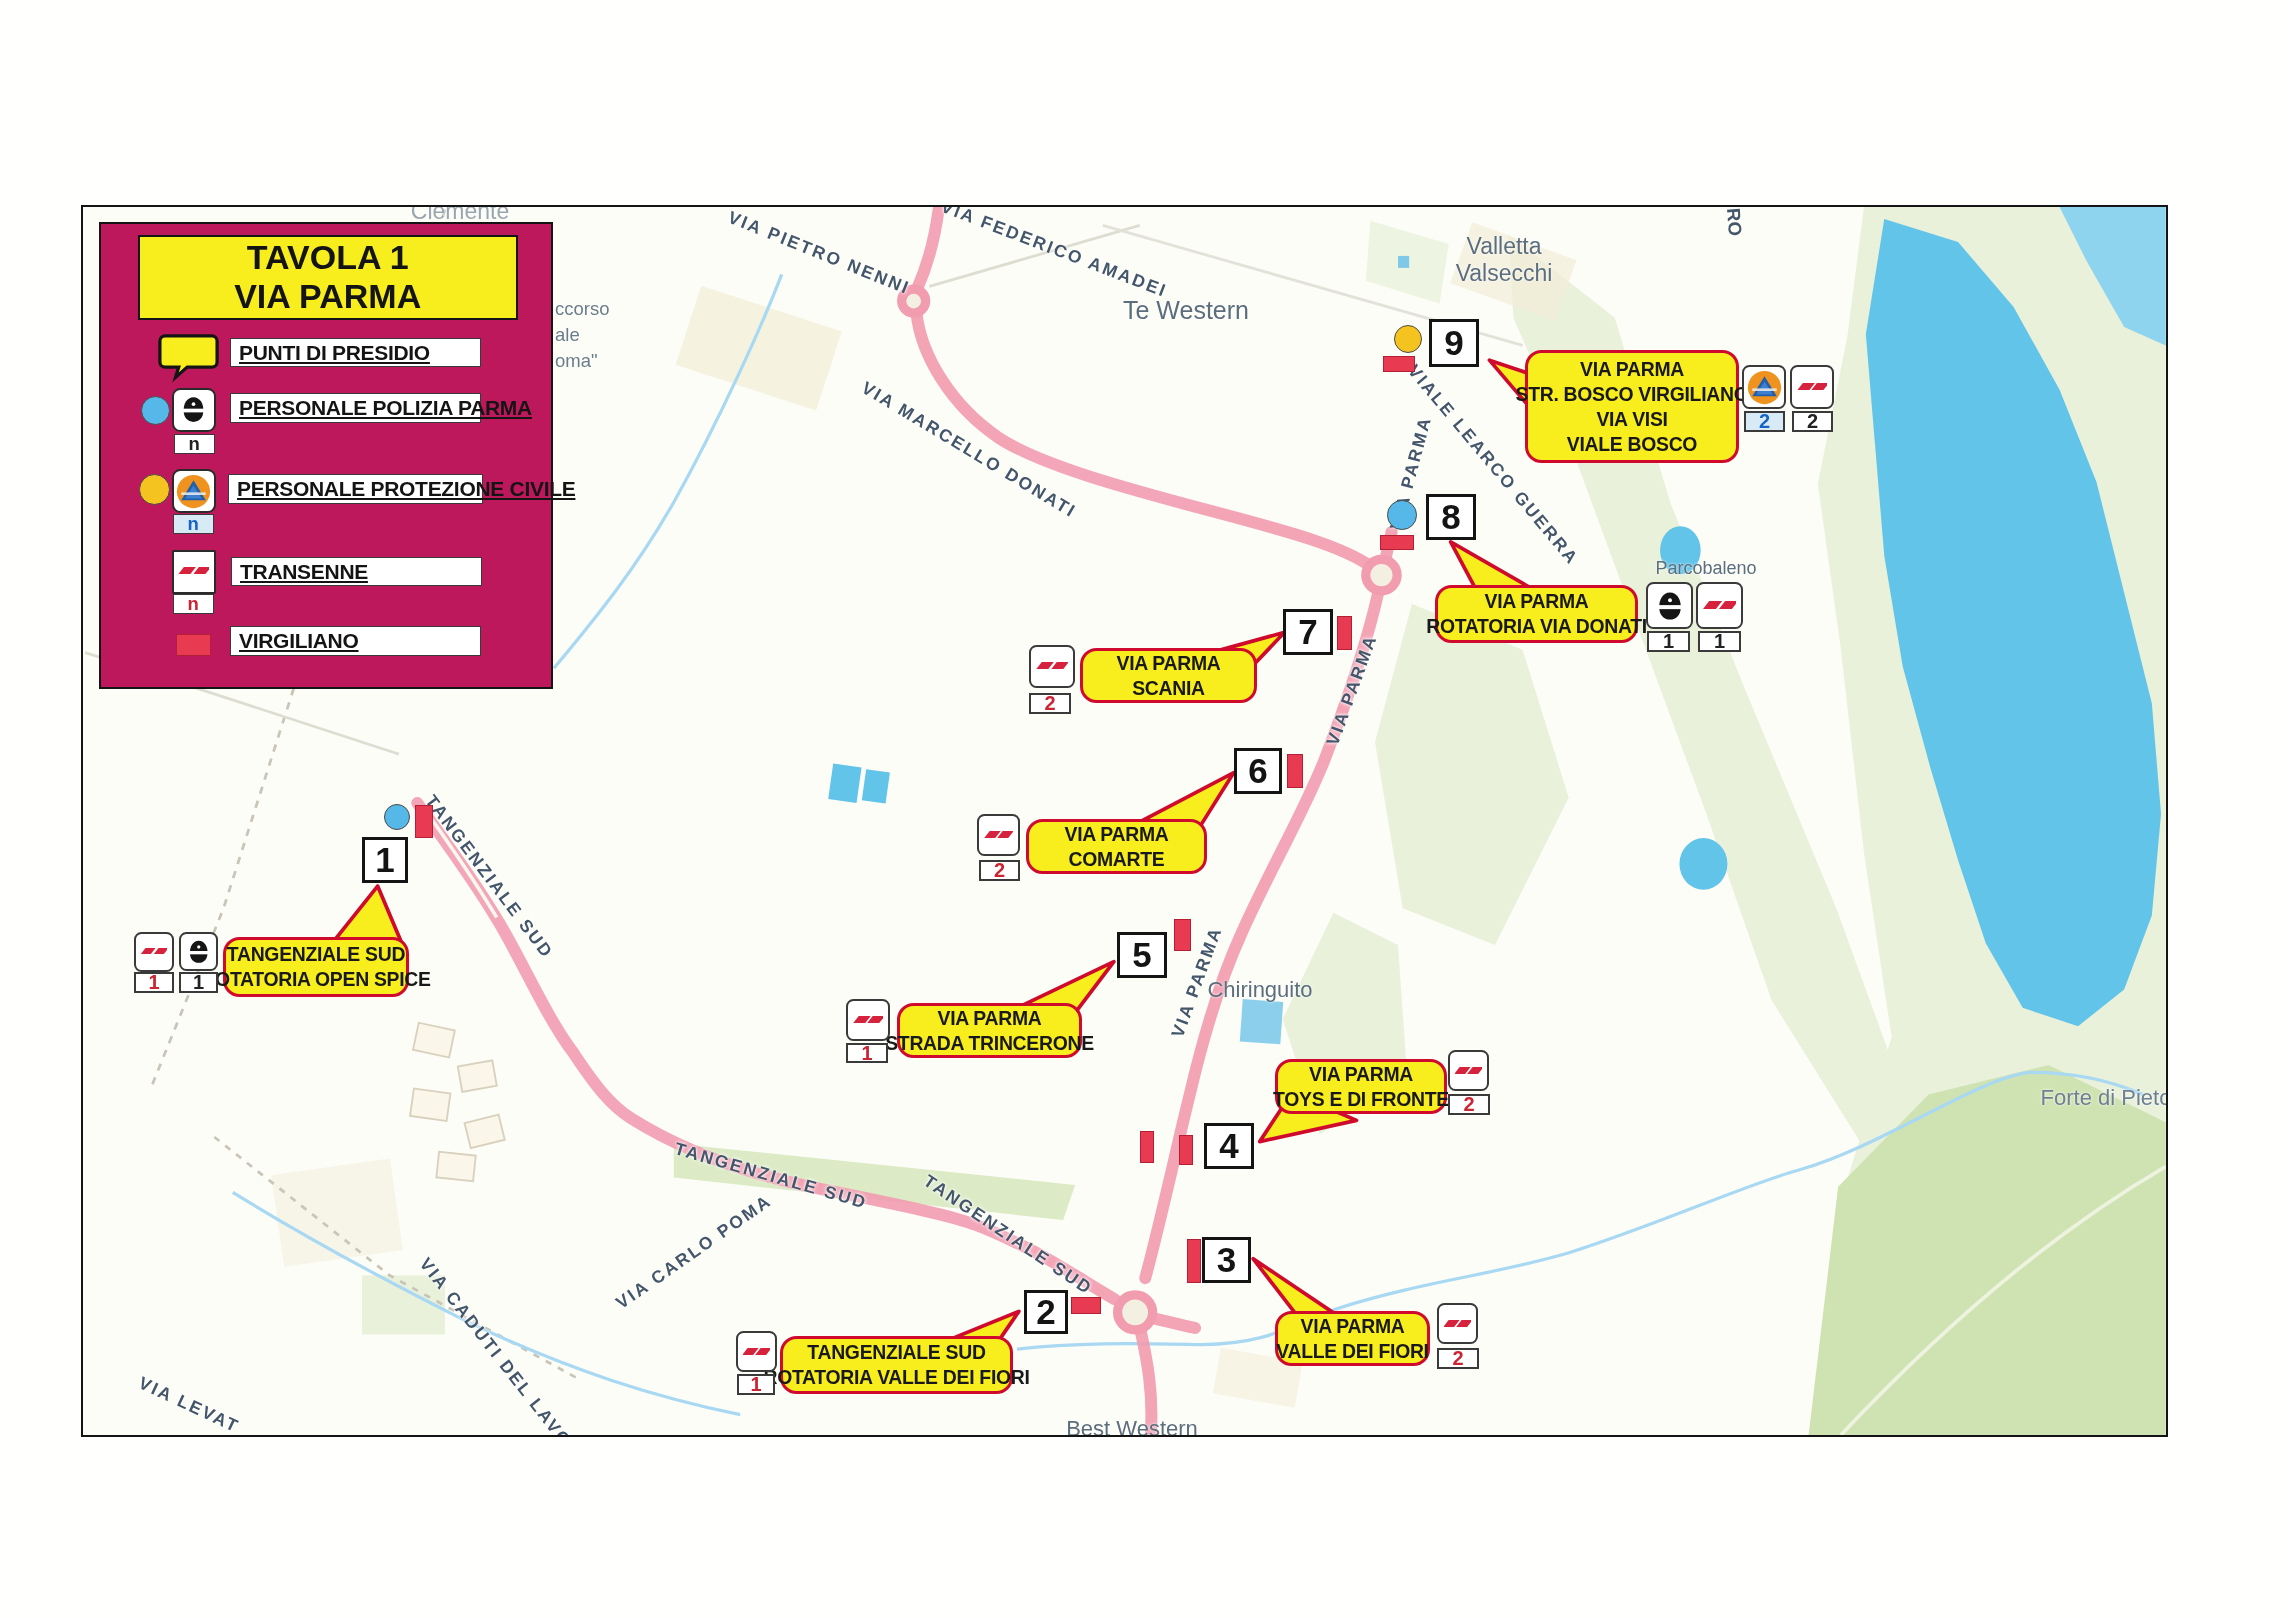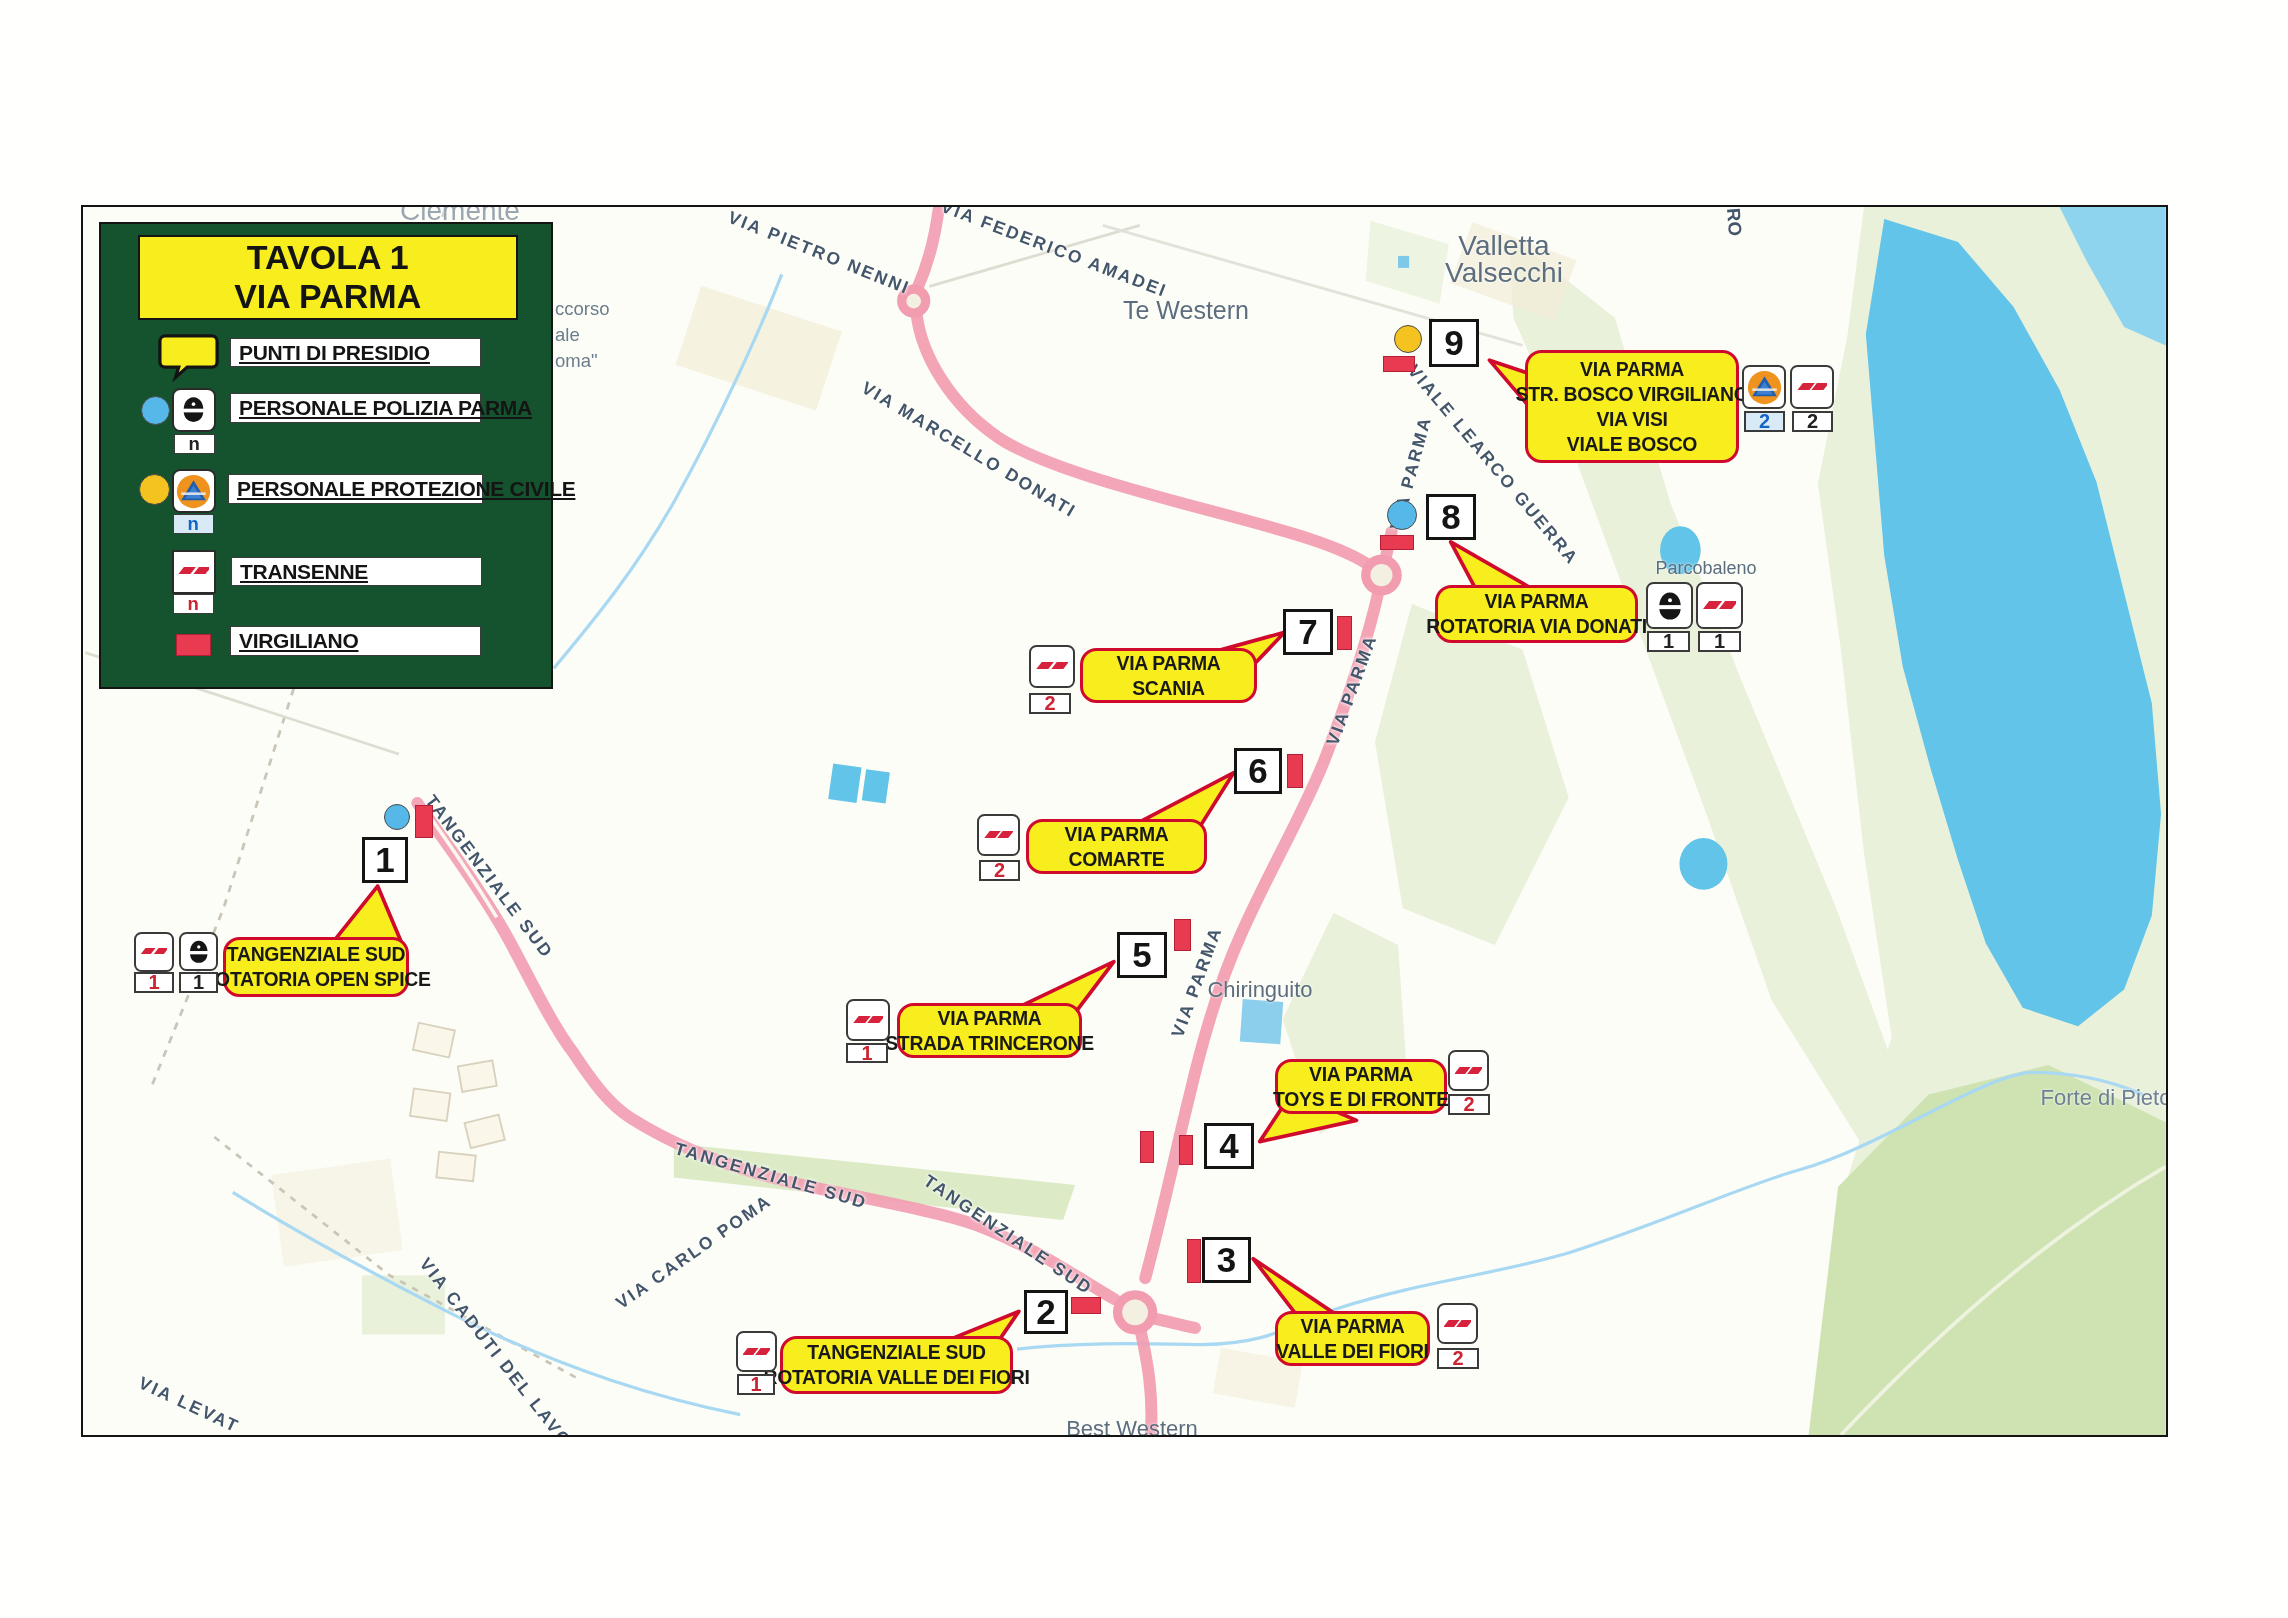--- a/index.html
+++ b/index.html
@@ -6,21 +6,21 @@
   .page{position:relative;width:2289px;height:1619px;background:#fffffe;overflow:hidden;
         font-family:"Liberation Sans",sans-serif;}
   .map{position:absolute;left:81px;top:205px;width:2083px;height:1228px;
        border:2.8px solid #141414;background:#fdfdf7;overflow:hidden;box-sizing:content-box;}
   .map svg.base,.map svg.tails{position:absolute;left:0;top:0;width:2083px;height:1228px;}
   .map svg.tails{z-index:5;pointer-events:none;}
 
   .street{position:absolute;z-index:2;font-size:17.5px;font-weight:700;letter-spacing:2.3px;
           color:#44566a;white-space:nowrap;transform:translate(-50%,-50%) rotate(var(--r));
           text-shadow:0 0 2.8px #ffffff,0 0 4.6px #ffffff;}
-  .place{position:absolute;z-index:2;font-size:28px;color:#5c6e7e;white-space:nowrap;
+  .place{position:absolute;z-index:2;font-size:23px;color:#5c6e7e;white-space:nowrap;
          transform:translate(-50%,-50%);text-shadow:0 0 2.8px #fff;}
   .partial{position:absolute;z-index:2;font-size:18.5px;color:#6b7d8c;line-height:26px;white-space:nowrap;}
 
   .numbox{position:absolute;z-index:7;background:#ffffff;border:3.7px solid #141414;
           display:flex;align-items:center;justify-content:center;
           font-size:35px;font-weight:700;color:#141414;box-sizing:border-box;}
   .rbar{position:absolute;z-index:6;background:#e83a50;border:0.9px solid #b31f35;box-sizing:border-box;}
   .pcircle{position:absolute;z-index:6;border-radius:50%;border:1.8px solid #4a4a4a;box-sizing:border-box;}
   .blue{background:#55b8e8;} .yellow{background:#f5c320;}
 
@@ -34,21 +34,21 @@
            box-sizing:border-box;}
   .cntbox{position:absolute;z-index:6;background:#fff;border:2.8px solid #3a3a3a;box-sizing:border-box;
           display:flex;align-items:center;justify-content:center;font-size:20px;font-weight:700;}
   .c-red{color:#cc2433;} .c-black{color:#222;} .c-blue{color:#1565c8;background:#d8eaf6;}
 
   .stripes{position:absolute;inset:4.6px;overflow:hidden;}
   .stripes i{position:absolute;top:36%;width:38%;height:24%;background:#d6223c;transform:skewX(-38deg);}
   .stripes i:first-child{left:10%;} .stripes i:last-child{left:56%;}
 
   .legend{position:absolute;left:15.7px;top:14.8px;width:454px;height:467px;z-index:10;
-          background:#14532d;border:2.8px solid #141414;box-sizing:border-box;}
+          background:#be185d;border:2.8px solid #141414;box-sizing:border-box;}
   .legend .titlebox{position:absolute;left:37px;top:11px;width:380px;height:85px;background:#f8ee1e;
           border:2.8px solid #141414;display:flex;flex-direction:column;align-items:center;
           justify-content:center;box-sizing:border-box;}
   .legend .titlebox div{font-size:34px;font-weight:700;color:#141414;line-height:39px;}
   .lblbox{position:absolute;background:#fff;border:1.8px solid #3a3a3a;display:flex;align-items:center;
           padding-left:8.3px;font-size:21px;font-weight:700;color:#141414;box-sizing:border-box;
           text-decoration:underline;letter-spacing:-0.3px;white-space:nowrap;}
   .nbox{position:absolute;background:#fff;border:1.8px solid #3a3a3a;display:flex;align-items:center;
         justify-content:center;font-size:18.5px;font-weight:700;box-sizing:border-box;}
   .iconbox{position:absolute;background:#fff;border:2.8px solid #2a2a2a;border-radius:8.3px;box-sizing:border-box;}

